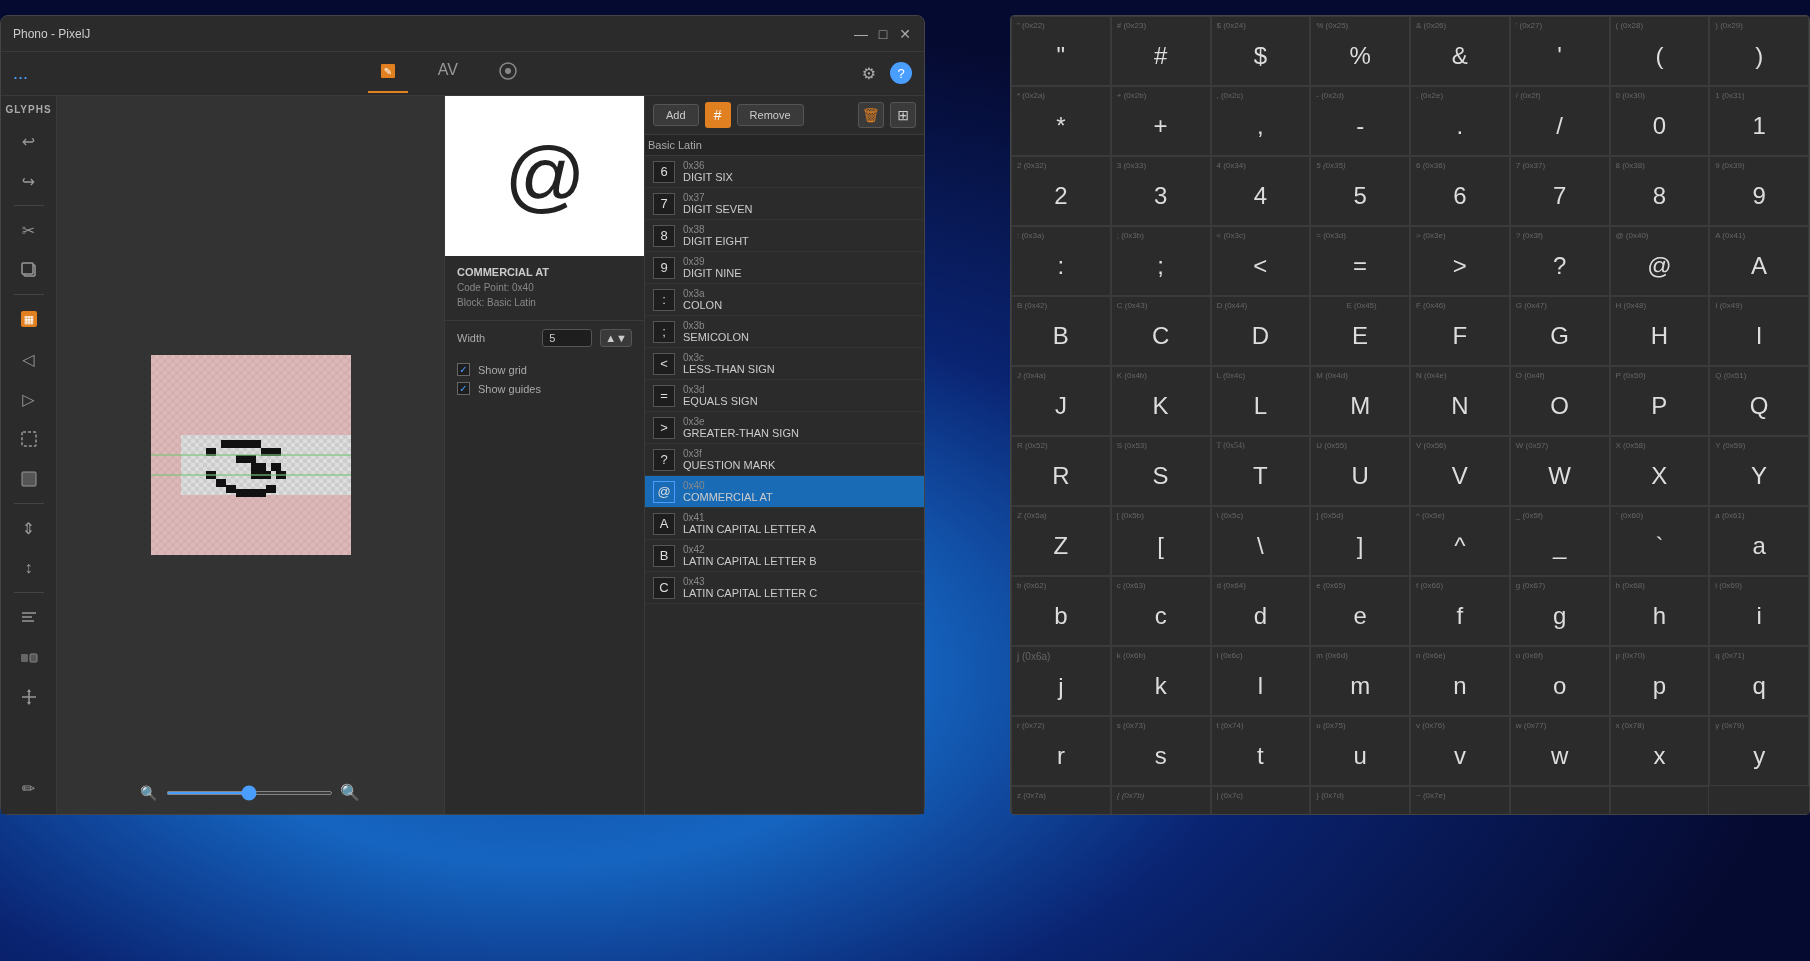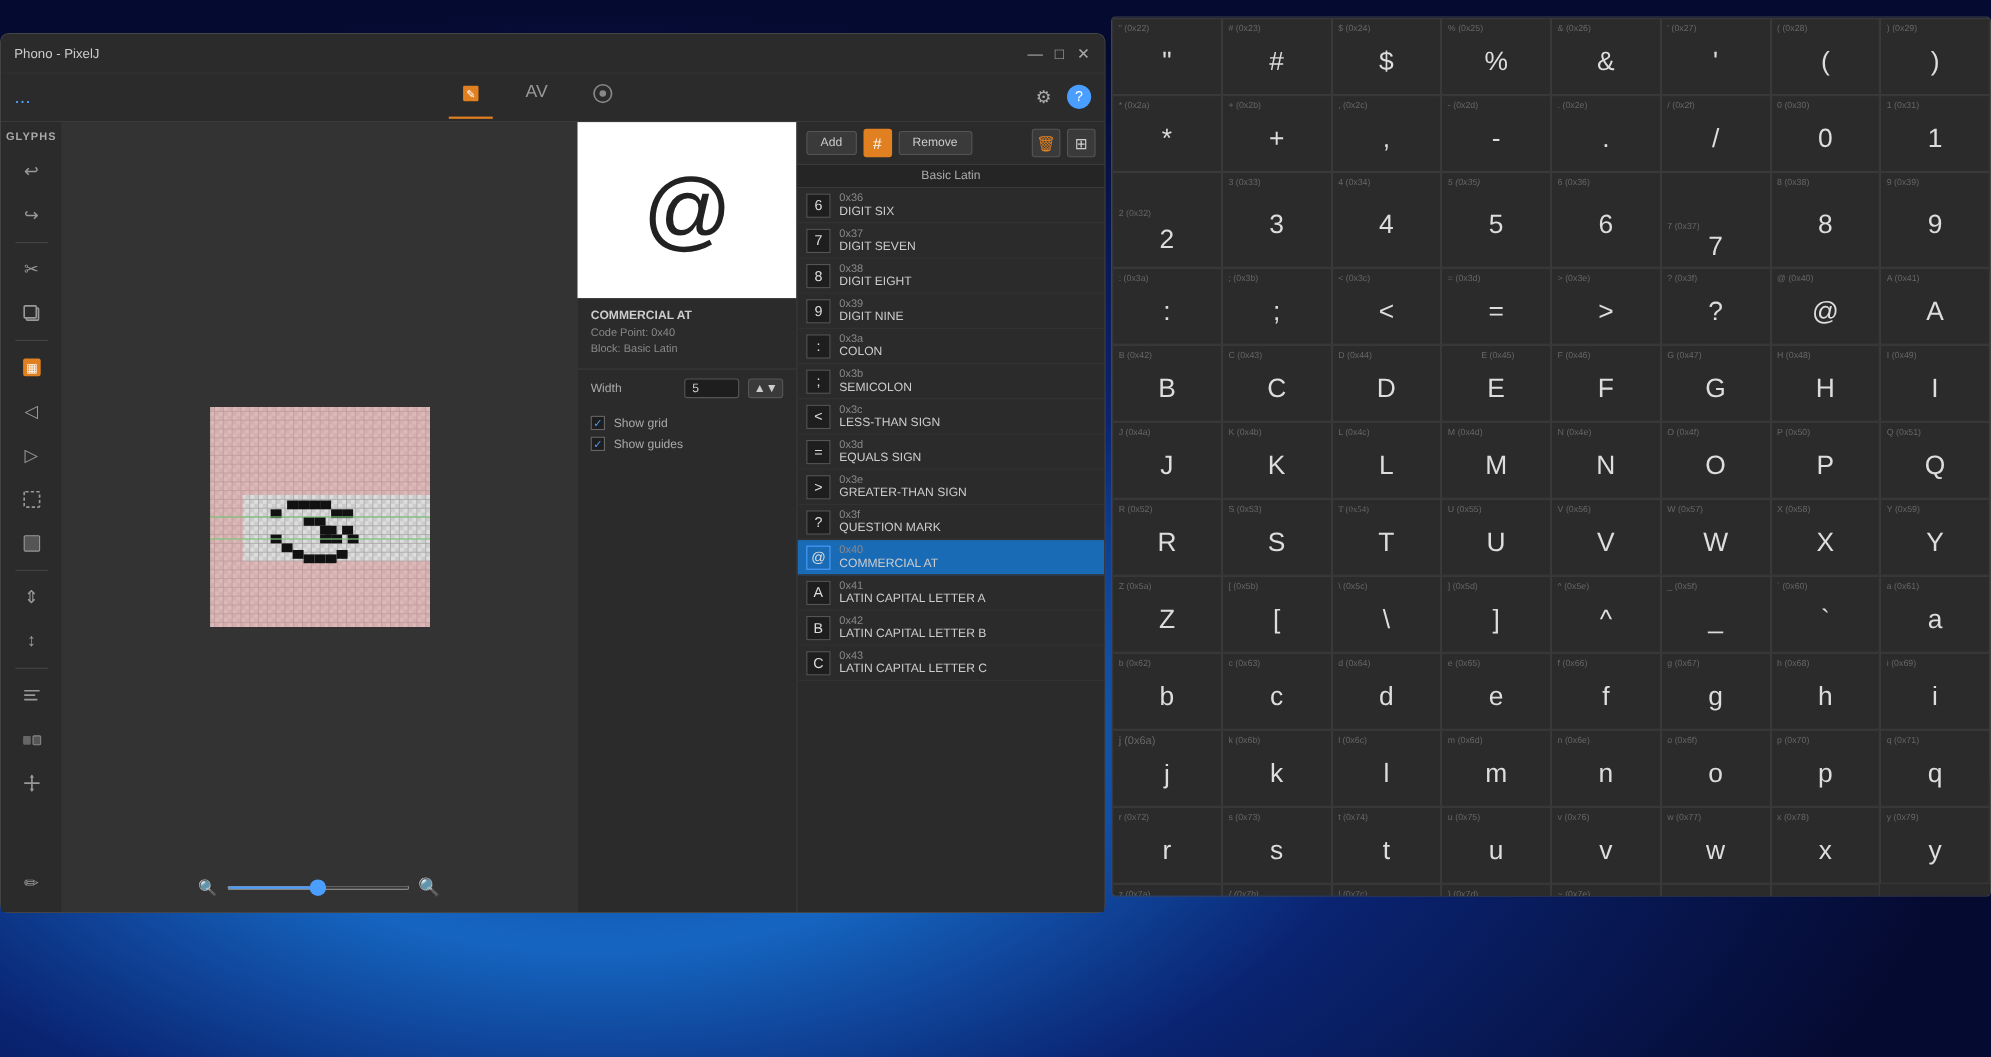--- a/index.html
+++ b/index.html
@@ -19,29 +19,28 @@
       top: 0; left: 0; right: 0; bottom: 0;
       background: radial-gradient(ellipse at 30% 70%, #0d47a1 0%, #1565c0 20%, #0a2472 40%, #050a30 70%);
       z-index: 0;
     }
 
     
     .window {
       position: absolute;
       top: 15px;
       left: 0px;
-      width: 1005px;
+      width: 925px;
       height: 800px;
       background: #2b2b2b;
       border: 1px solid #444;
       border-radius: 8px;
       z-index: 10;
       display: flex;
       flex-direction: column;
-      margin-top: 15px;
     }
 
     
     .title-bar {
       display: flex;
       align-items: center;
       justify-content: space-between;
       padding: 6px 12px;
       background: #2b2b2b;
       border-bottom: 1px solid #3a3a3a;
@@ -327,26 +326,25 @@
       color: #ccc;
       border-radius: 3px;
       cursor: pointer;
       font-size: 14px;
       display: flex;
       align-items: center;
       justify-content: center;
     }
 
     .glyph-list-filter {
-      padding: 4px 16px;
+      padding: 4px 3px;
       font-size: 11px;
       color: #aaa;
       border-bottom: 1px solid #3a3a3a;
       background: #252525;
-      text-align: center;
     }
 
     .glyph-list-scroll {
       flex: 1;
       overflow-y: auto;
     }
     .glyph-list-item {
       display: flex;
       align-items: center;
       padding: 4px 8px;
@@ -809,41 +807,41 @@
     </div>
       <div class="glyph-cell">
       <span class="glyph-cell-label" style="font-size:8px;color:#666;">0 (0x30)</span>
       <span class="glyph-cell-char">0</span>
     </div>
       <div class="glyph-cell">
       <span class="glyph-cell-label" style="font-size:8px;color:#666;">1 (0x31)</span>
       <span class="glyph-cell-char">1</span>
     </div>
       <div class="glyph-cell">
-      <span class="glyph-cell-label" style="font-size:8px;color:#666;margin-top:28px;">2 (0x32)</span>
+      <span class="glyph-cell-label" style="font-size:8px;color:#666;">2 (0x32)</span>
       <span class="glyph-cell-char">2</span>
     </div>
       <div class="glyph-cell">
       <span class="glyph-cell-label" style="font-size:8px;color:#666;">3 (0x33)</span>
       <span class="glyph-cell-char">3</span>
     </div>
       <div class="glyph-cell">
       <span class="glyph-cell-label" style="font-size:8px;color:#666;">4 (0x34)</span>
       <span class="glyph-cell-char">4</span>
     </div>
       <div class="glyph-cell">
       <span class="glyph-cell-label" style="font-size:8px;color:#666;font-style:italic;">5 (0x35)</span>
       <span class="glyph-cell-char">5</span>
     </div>
       <div class="glyph-cell">
       <span class="glyph-cell-label" style="font-size:8px;color:#666;">6 (0x36)</span>
       <span class="glyph-cell-char">6</span>
     </div>
       <div class="glyph-cell">
-      <span class="glyph-cell-label" style="font-size:8px;color:#666;margin-top:40px;">7 (0x37)</span>
+      <span class="glyph-cell-label" style="font-size:8px;color:#666;">7 (0x37)</span>
       <span class="glyph-cell-char">7</span>
     </div>
       <div class="glyph-cell">
       <span class="glyph-cell-label" style="font-size:8px;color:#666;">8 (0x38)</span>
       <span class="glyph-cell-char">8</span>
     </div>
       <div class="glyph-cell">
       <span class="glyph-cell-label" style="font-size:8px;color:#666;">9 (0x39)</span>
       <span class="glyph-cell-char">9</span>
     </div>

